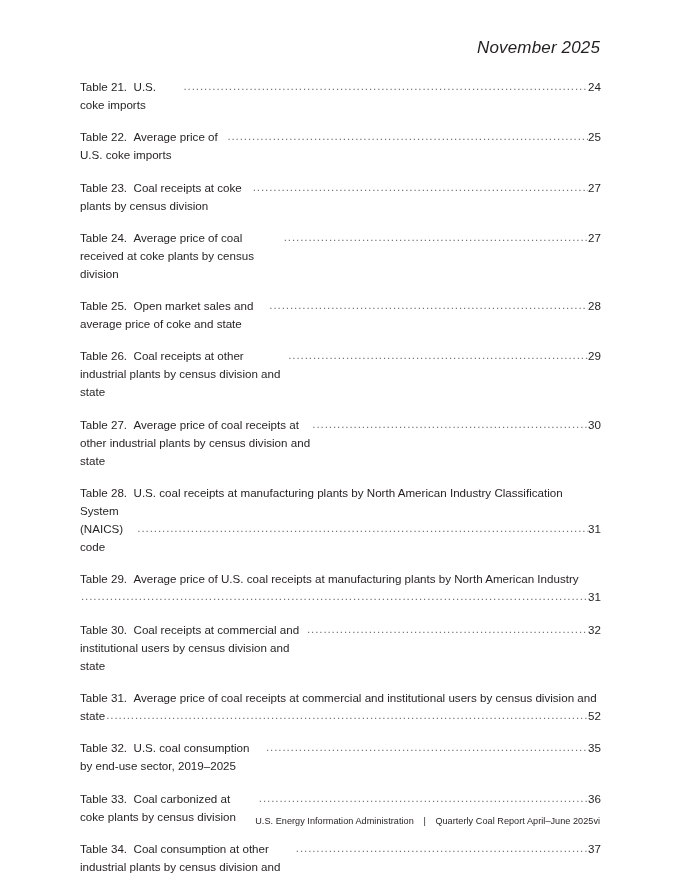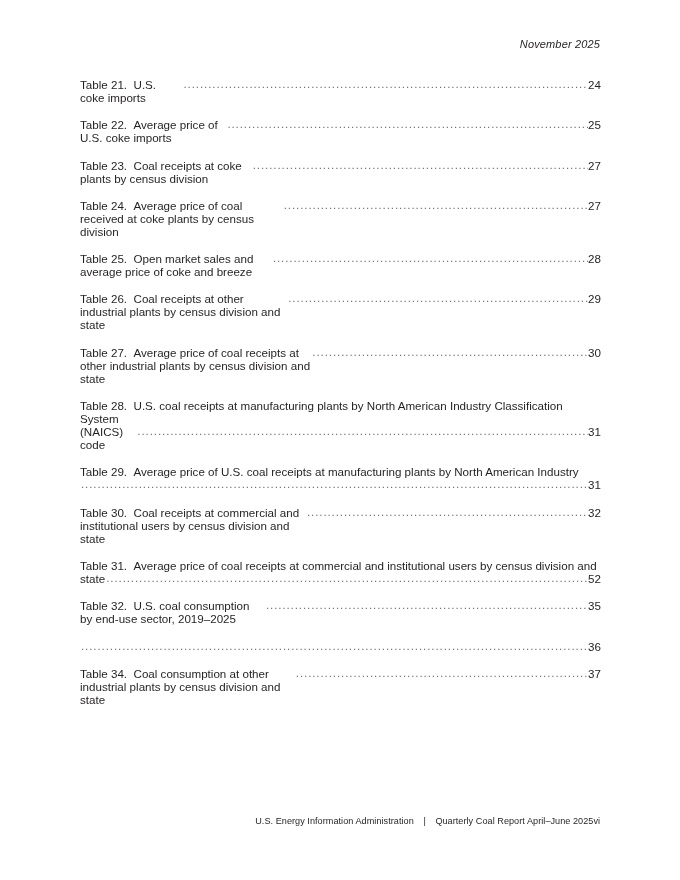--- a/index.html
+++ b/index.html
@@ -24,37 +24,37 @@
   }
 
   
   .doc-header {
     position: absolute;
     top: 38px;
     left: 80px;
     right: 80px;
     text-align: right;
     font-style: italic;
-    font-size: 11px;
+    font-size: 17px;
     letter-spacing: 0.15px;
     color: #231f20;
   }
 
   
   .toc {
     position: absolute;
     top: 78px;
     left: 80px;
     width: 521px;
   }
   .toc-entry {
     display: block;
     margin-bottom: 14.3px;
     font-size: 11.6px;
-    line-height: 13px;
+    line-height: 18px;
     color: #231f20;
     position: relative;
   }
   .entry-inner {
     display: flex;
     align-items: baseline;
     width: 100%;
   }
   .entry-text {
     
@@ -152,21 +152,21 @@
       </div>
       <div class="toc-entry">
         <div class="entry-inner">
           <span class="entry-text"><span class="entry-label">Table 24.</span>&nbsp;&nbsp;<span class="entry-title">Average price of coal received at coke plants by census division</span></span>
           <span class="leader">...........................................................................................................................................</span>
           <span class="entry-page">27</span>
         </div>
       </div>
       <div class="toc-entry">
         <div class="entry-inner">
-          <span class="entry-text"><span class="entry-label">Table 25.</span>&nbsp;&nbsp;<span class="entry-title">Open market sales and average price of coke and breeze</span></span>
+          <span class="entry-text"><span class="entry-label">Table 25.</span>&nbsp;&nbsp;<span class="entry-title">Open market sales and average price of coke and state</span></span>
           <span class="leader">...........................................................................................................................................</span>
           <span class="entry-page">28</span>
         </div>
       </div>
       <div class="toc-entry">
         <div class="entry-inner">
           <span class="entry-text"><span class="entry-label">Table 26.</span>&nbsp;&nbsp;<span class="entry-title">Coal receipts at other industrial plants by census division and state</span></span>
           <span class="leader">...........................................................................................................................................</span>
           <span class="entry-page">29</span>
         </div>
@@ -210,20 +210,21 @@
       </div>
       <div class="toc-entry">
         <div class="entry-inner">
           <span class="entry-text"><span class="entry-label">Table 32.</span>&nbsp;&nbsp;<span class="entry-title">U.S. coal consumption by end-use sector, 2019–2025</span></span>
           <span class="leader">...........................................................................................................................................</span>
           <span class="entry-page">35</span>
         </div>
       </div>
       <div class="toc-entry">
         <div class="entry-inner">
+          <span class="entry-text"><span class="entry-label">Table 33.</span>&nbsp;&nbsp;<span class="entry-title">Coal carbonized at coke plants by census division</span></span>
           <span class="leader">...........................................................................................................................................</span>
           <span class="entry-page">36</span>
         </div>
       </div>
       <div class="toc-entry">
         <div class="entry-inner">
           <span class="entry-text"><span class="entry-label">Table 34.</span>&nbsp;&nbsp;<span class="entry-title">Coal consumption at other industrial plants by census division and state</span></span>
           <span class="leader">...........................................................................................................................................</span>
           <span class="entry-page">37</span>
         </div>

